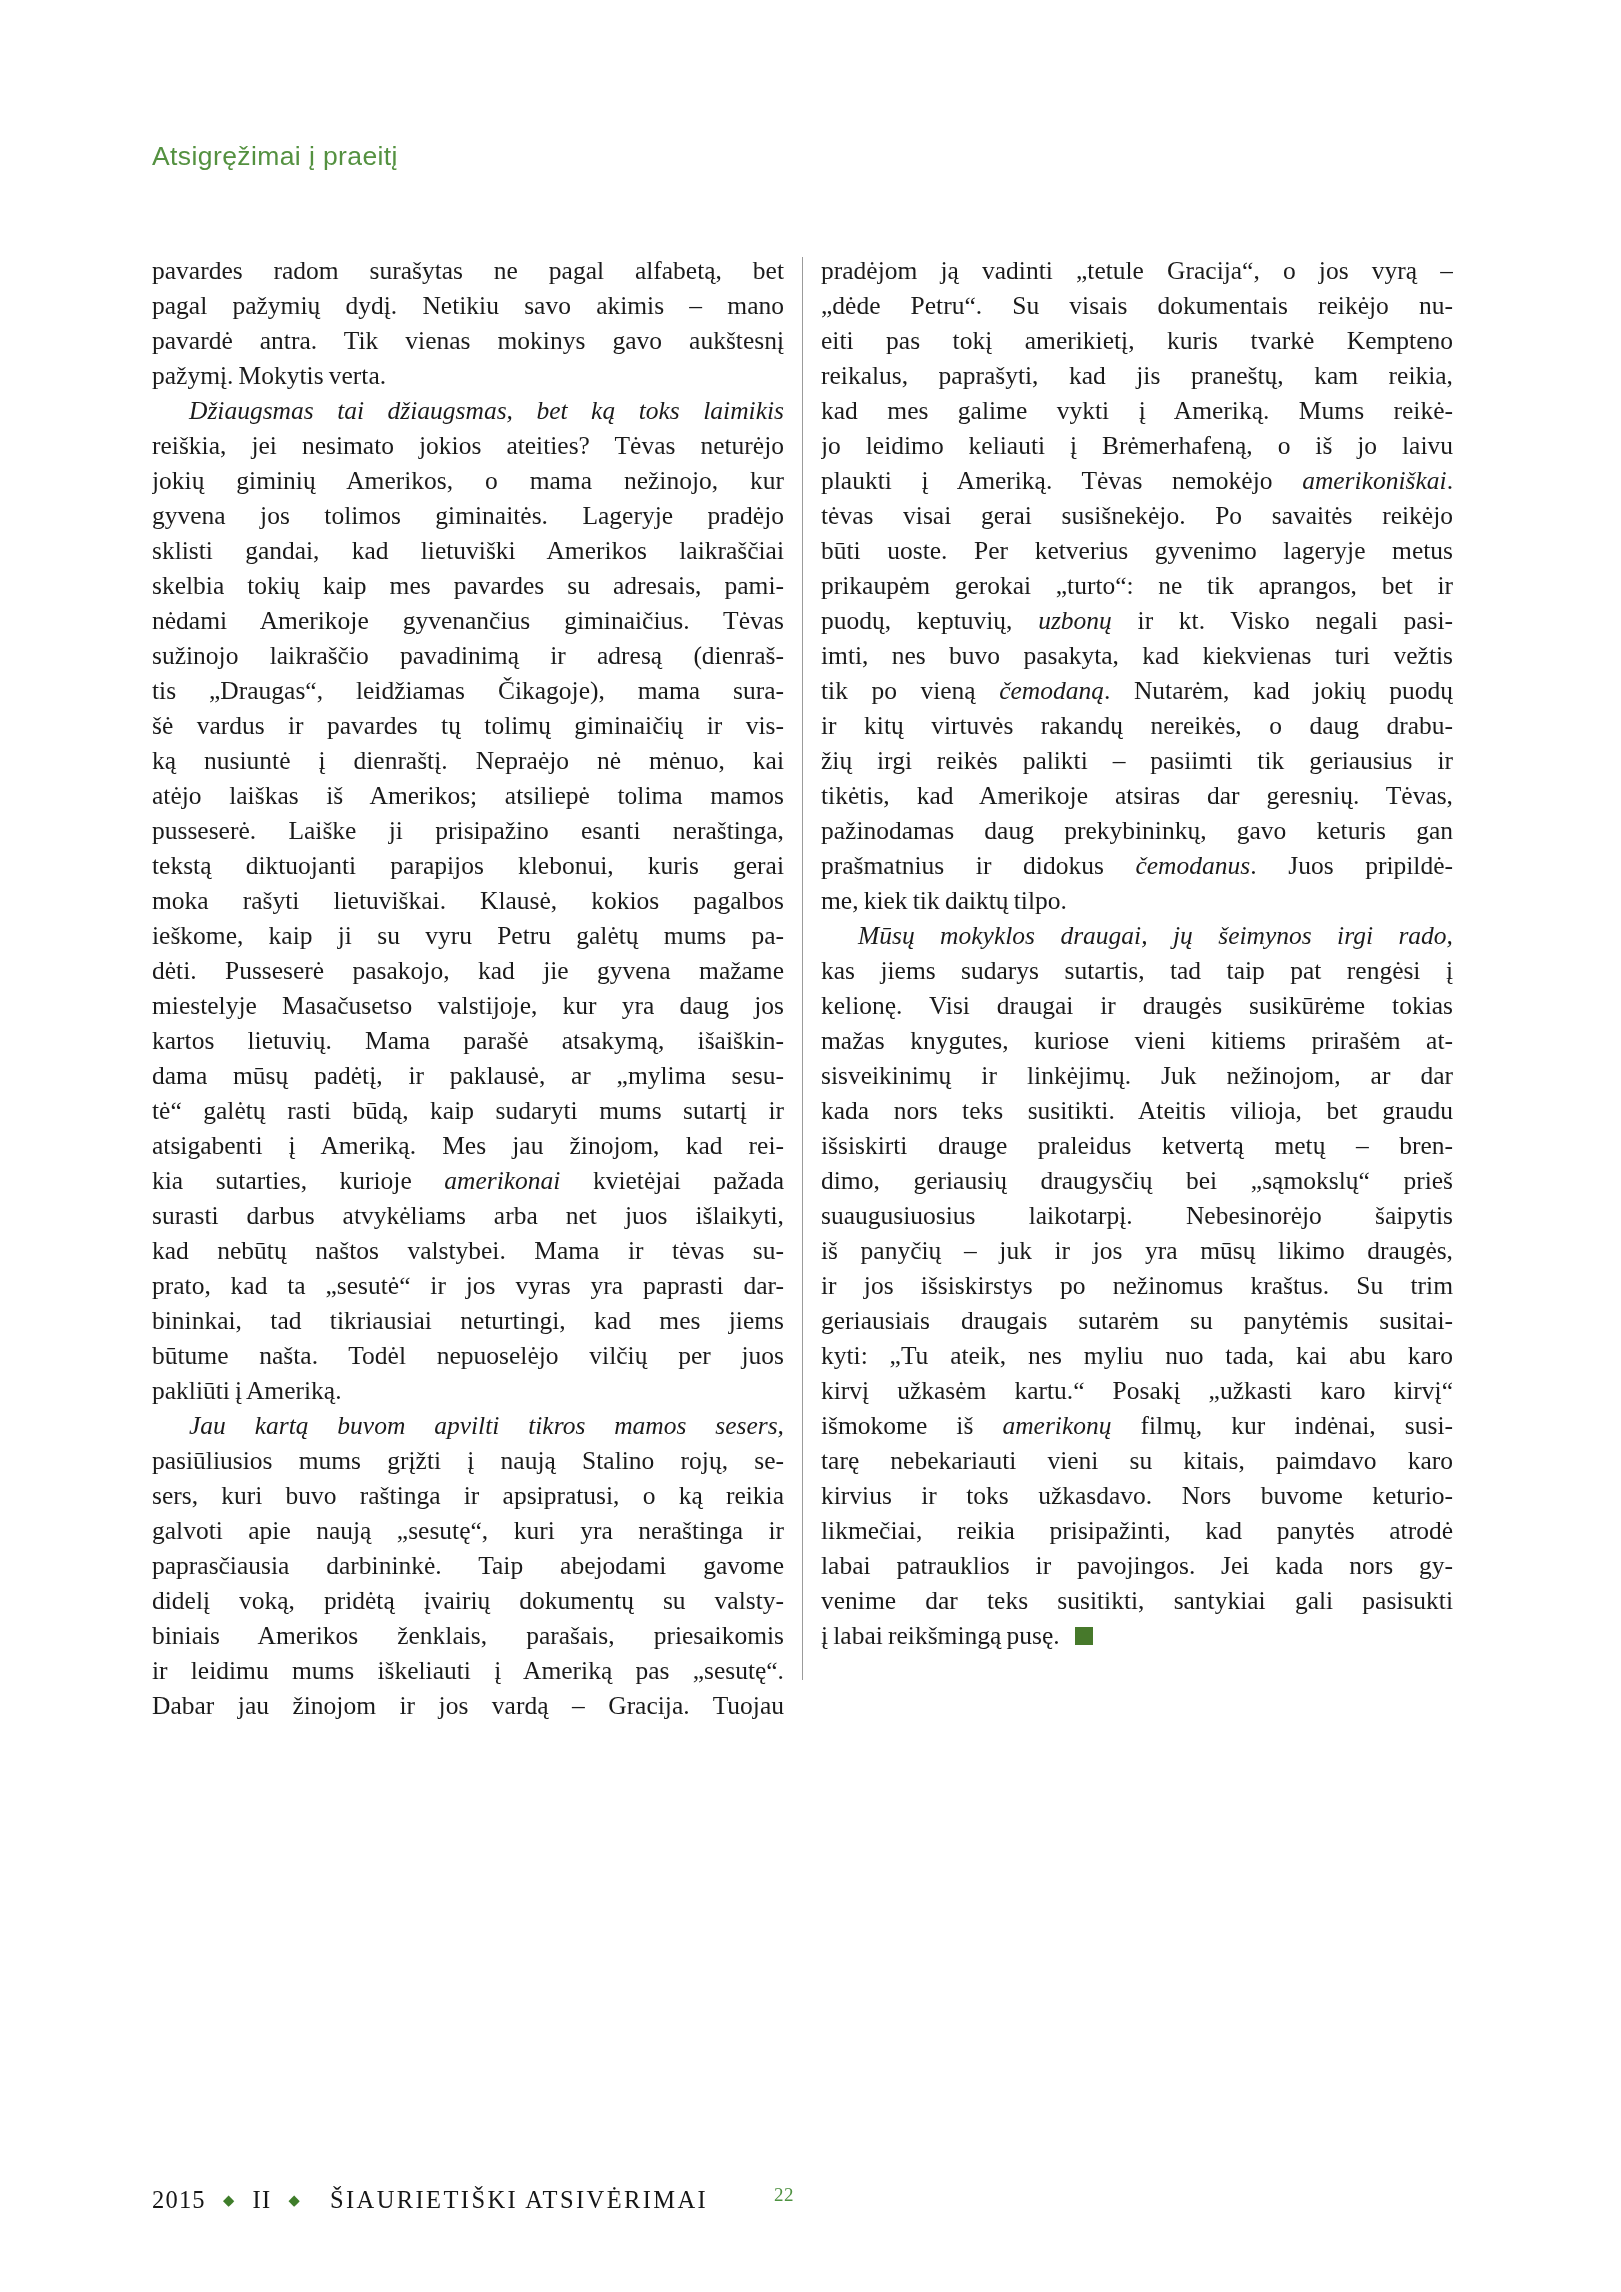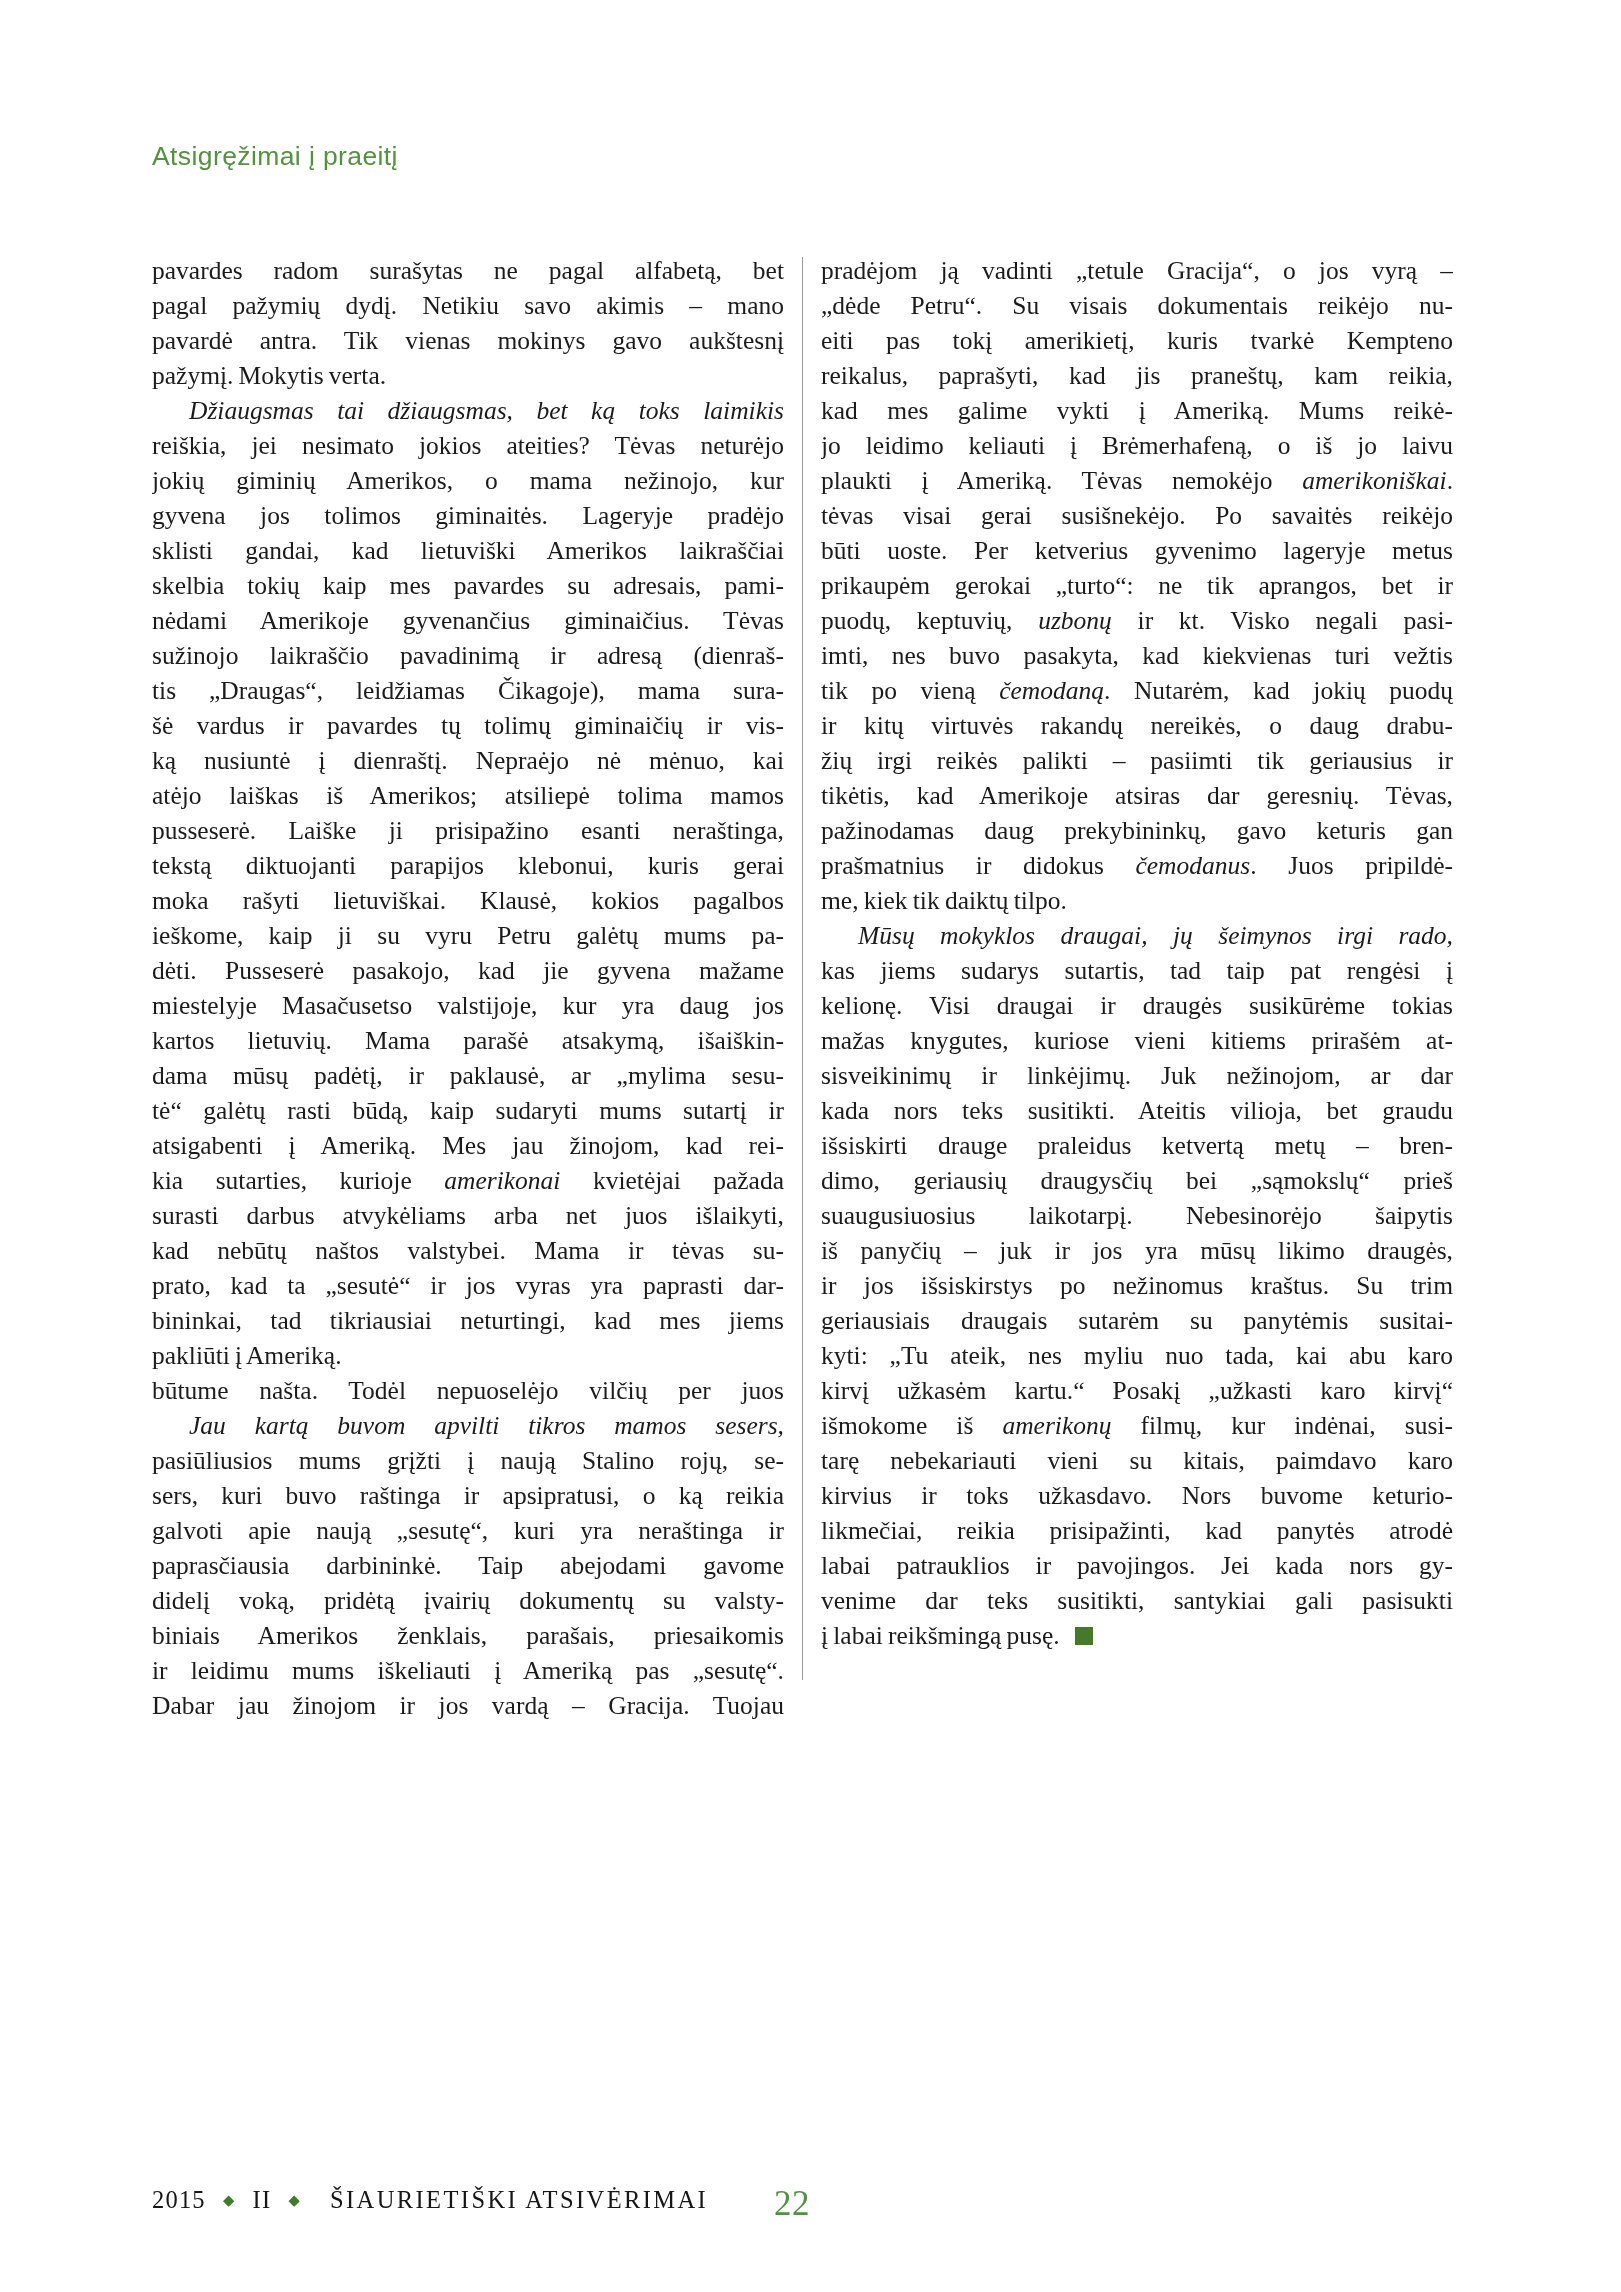--- a/index.html
+++ b/index.html
@@ -45,21 +45,21 @@
     position:absolute;left:152px;top:2186px;height:33px;
     font-size:24.5px;letter-spacing:1.2px;color:#161616;white-space:nowrap;
   }
   .footer .journal{letter-spacing:2.4px;margin-left:12px;}
   .footer .dia{
     color:var(--accentGreen,#3f7d2a);font-size:14.7px;
     display:inline-block;vertical-align:2.9px;margin:0 9.8px;
   }
   .page-number{
     position:absolute;left:774px;top:2184px;
-    font-size:35px;color:var(--pageNumGreen,#4f9242);letter-spacing:0.5px;
+    font-size:19px;color:var(--pageNumGreen,#4f9242);letter-spacing:0.5px;
   }
 </style>
 </head>
 <body>
 
 <div class="page">
 
   <div class="section-header">Atsigręžimai į praeitį</div>
 
   <div class="col col-left">
@@ -87,22 +87,22 @@
       <div class="line">miestelyje Masačusetso valstijoje, kur yra daug jos</div>
       <div class="line">kartos lietuvių. Mama parašė atsakymą, išaiškin-</div>
       <div class="line">dama mūsų padėtį, ir paklausė, ar „mylima sesu-</div>
       <div class="line">tė“ galėtų rasti būdą, kaip sudaryti mums sutartį ir</div>
       <div class="line">atsigabenti į Ameriką. Mes jau žinojom, kad rei-</div>
       <div class="line">kia sutarties, kurioje <i>amerikonai</i> kvietėjai pažada</div>
       <div class="line">surasti darbus atvykėliams arba net juos išlaikyti,</div>
       <div class="line">kad nebūtų naštos valstybei. Mama ir tėvas su-</div>
       <div class="line">prato, kad ta „sesutė“ ir jos vyras yra paprasti dar-</div>
       <div class="line">bininkai, tad tikriausiai neturtingi, kad mes jiems</div>
+      <div class="line">būtume našta. Todėl nepuoselėjo vilčių per juos</div>
       <div class="line end">pakliūti į Ameriką.</div>
-      <div class="line">būtume našta. Todėl nepuoselėjo vilčių per juos</div>
       <div class="line indent">Jau kartą buvom apvilti tikros mamos sesers,</div>
       <div class="line">pasiūliusios mums grįžti į naują Stalino rojų, se-</div>
       <div class="line">sers, kuri buvo raštinga ir apsipratusi, o ką reikia</div>
       <div class="line">galvoti apie naują „sesutę“, kuri yra neraštinga ir</div>
       <div class="line">paprasčiausia darbininkė. Taip abejodami gavome</div>
       <div class="line">didelį voką, pridėtą įvairių dokumentų su valsty-</div>
       <div class="line">biniais Amerikos ženklais, parašais, priesaikomis</div>
       <div class="line">ir leidimu mums iškeliauti į Ameriką pas „sesutę“.</div>
       <div class="line">Dabar jau žinojom ir jos vardą – Gracija. Tuojau</div>
     </div>

